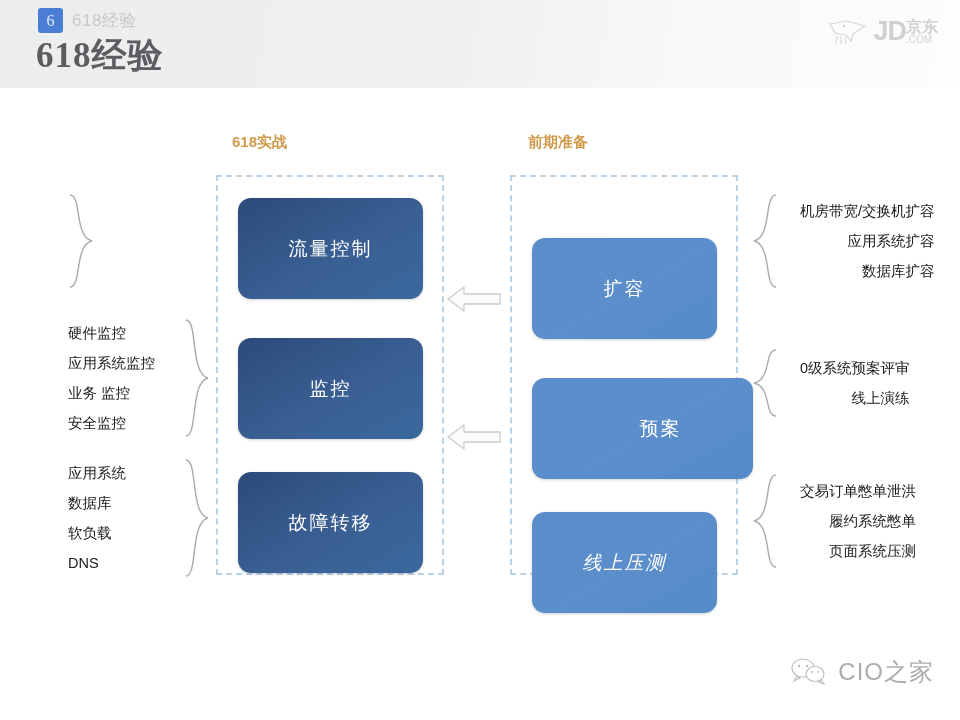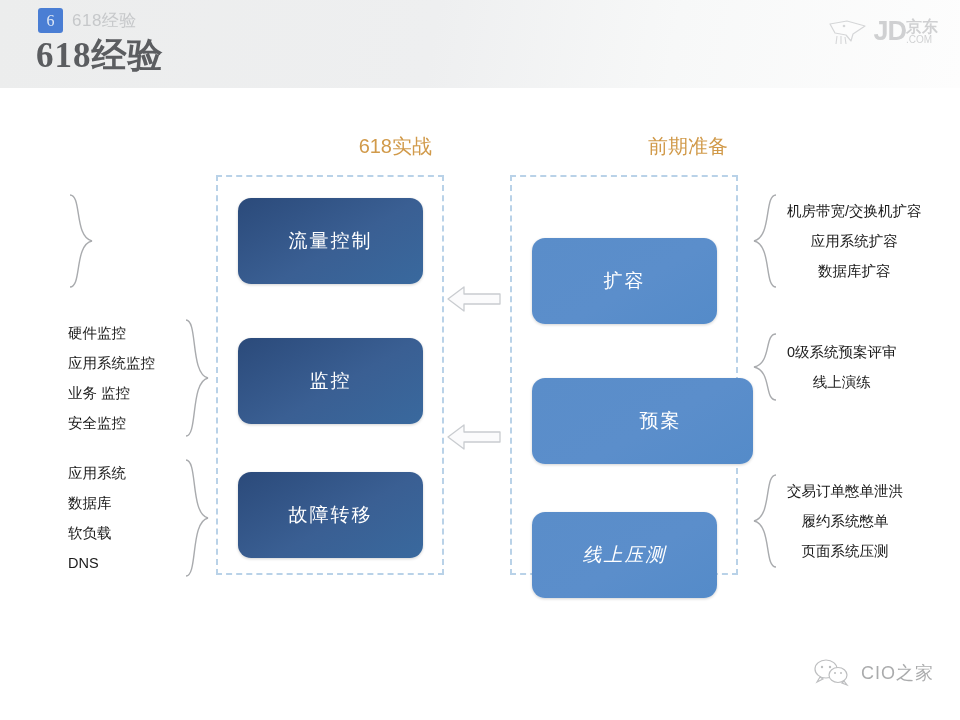--- a/index.html
+++ b/index.html
@@ -75,41 +75,41 @@
     line-height: 1;
     color: #9b9da0;
   }
   .jd-logo .jd-cn-top { font-size: 16px; font-weight: bold; }
   .jd-logo .jd-cn-bot { font-size: 10px; letter-spacing: 0px; }
 
   
   .section-title {
     position: absolute;
     color: #d19a4a;
-    font-size: 20px;
-    font-weight: normal;
-    text-align: right;
+    font-size: 15px;
+    font-weight: bold;
+    text-align: left;
     white-space: nowrap;
   }
   #title-left  { left: 232px; top: 133px; width: 200px; }
   #title-right { left: 528px; top: 133px; width: 200px; }
 
   
   .dashed-box {
     position: absolute;
     border: 2px dashed #b9d2e8;
     box-sizing: border-box;
   }
   #dashed-left  { left: 216px; top: 175px; width: 228px; height: 400px; }
   #dashed-right { left: 510px; top: 175px; width: 228px; height: 400px; }
 
   
   .proc-box {
     position: absolute;
-    width: 185px; height: 86px;
+    width: 185px; height: 101px;
     border-radius: 13px;
     display: flex;
     align-items: center;
     justify-content: center;
     color: #ffffff;
     font-size: 19px;
     letter-spacing: 2px;
     box-shadow: 0 1px 3px rgba(0,0,0,0.18);
   }
   .proc-dark  { background: linear-gradient(150deg, #2b4a7a 0%, #3a5f93 55%, #39699e 100%); }
@@ -148,45 +148,45 @@
     line-height: 30px;
   }
   .brace { flex: none; }
 
   
   #lg-1 { left: 68px;  top: 193px; }
   #lg-2 { left: 68px;  top: 318px; }
   #lg-3 { left: 68px;  top: 458px; }
   
   #rg-1 { left: 752px; top: 193px; }
-  #rg-2 { left: 752px; top: 332px; }
+  #rg-2 { left: 752px; top: 348px; }
   #rg-3 { left: 752px; top: 473px; }
 
   #lg-1 .label-list, #lg-2 .label-list, #lg-3 .label-list {
     align-items: flex-start;
     margin-right: 8px;
     width: 108px;
   }
   #rg-1 .label-list, #rg-2 .label-list, #rg-3 .label-list {
-    align-items: center;
-    margin-left: 9px;
+    align-items: flex-end;
+    margin-left: 22px;
   }
 
   
   .watermark {
     position: absolute;
     right: 26px; bottom: 32px;
     display: flex;
     align-items: center;
     gap: 8px;
     opacity: 0.58;
   }
   .watermark-text {
     color: #6e7072;
-    font-size: 18px;
+    font-size: 24px;
     letter-spacing: 1px;
     text-align: right;
   }
 </style>
 </head>
 <body>
 
 <div class="header">
   <div class="header-badge-row">
     <div class="num-badge">6</div>

